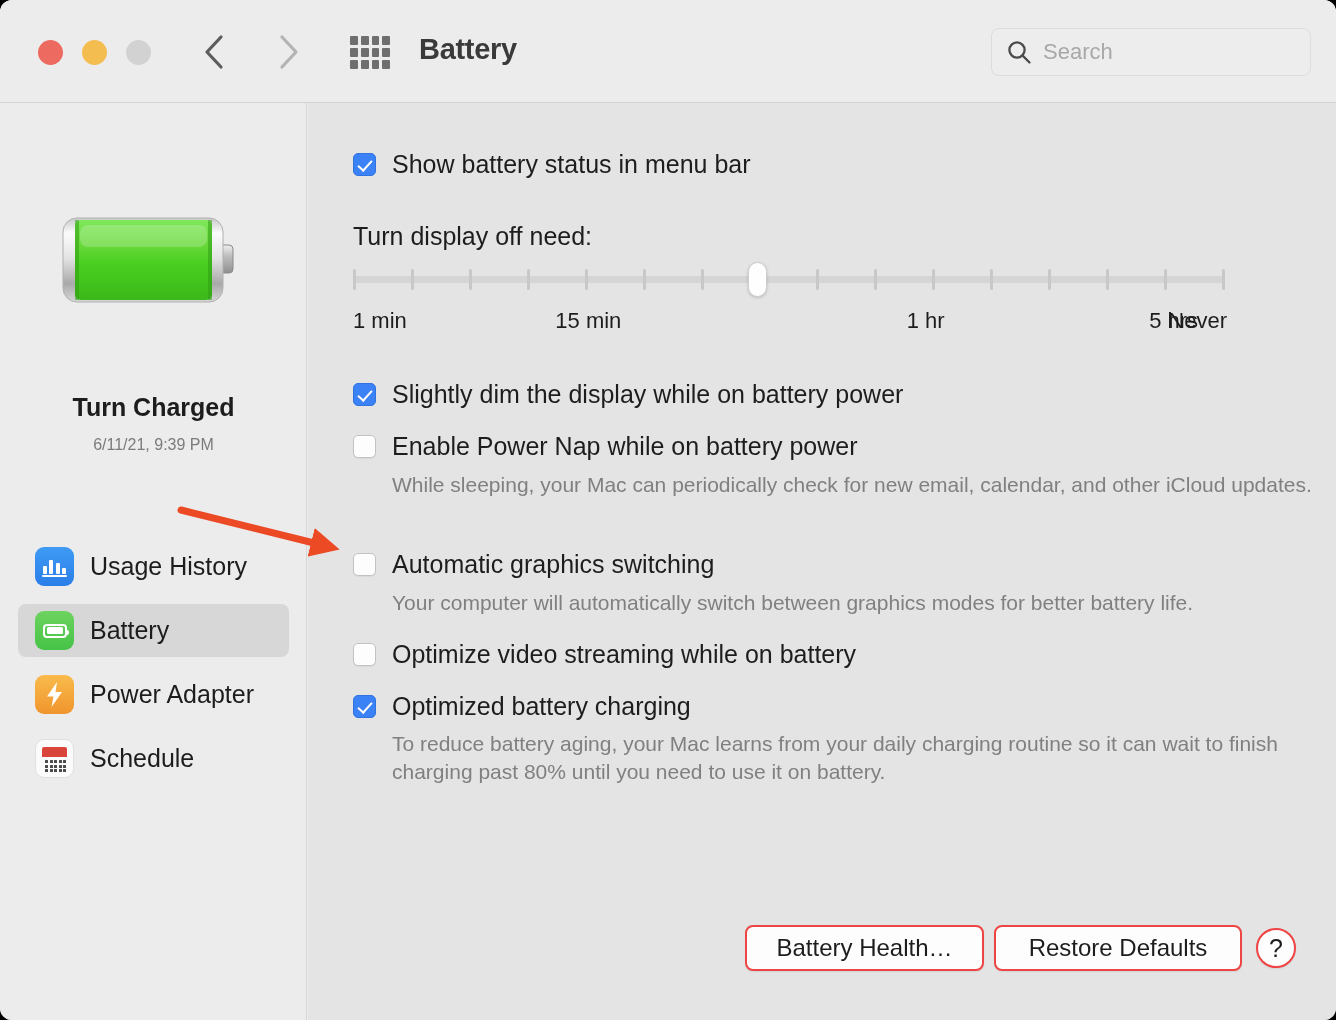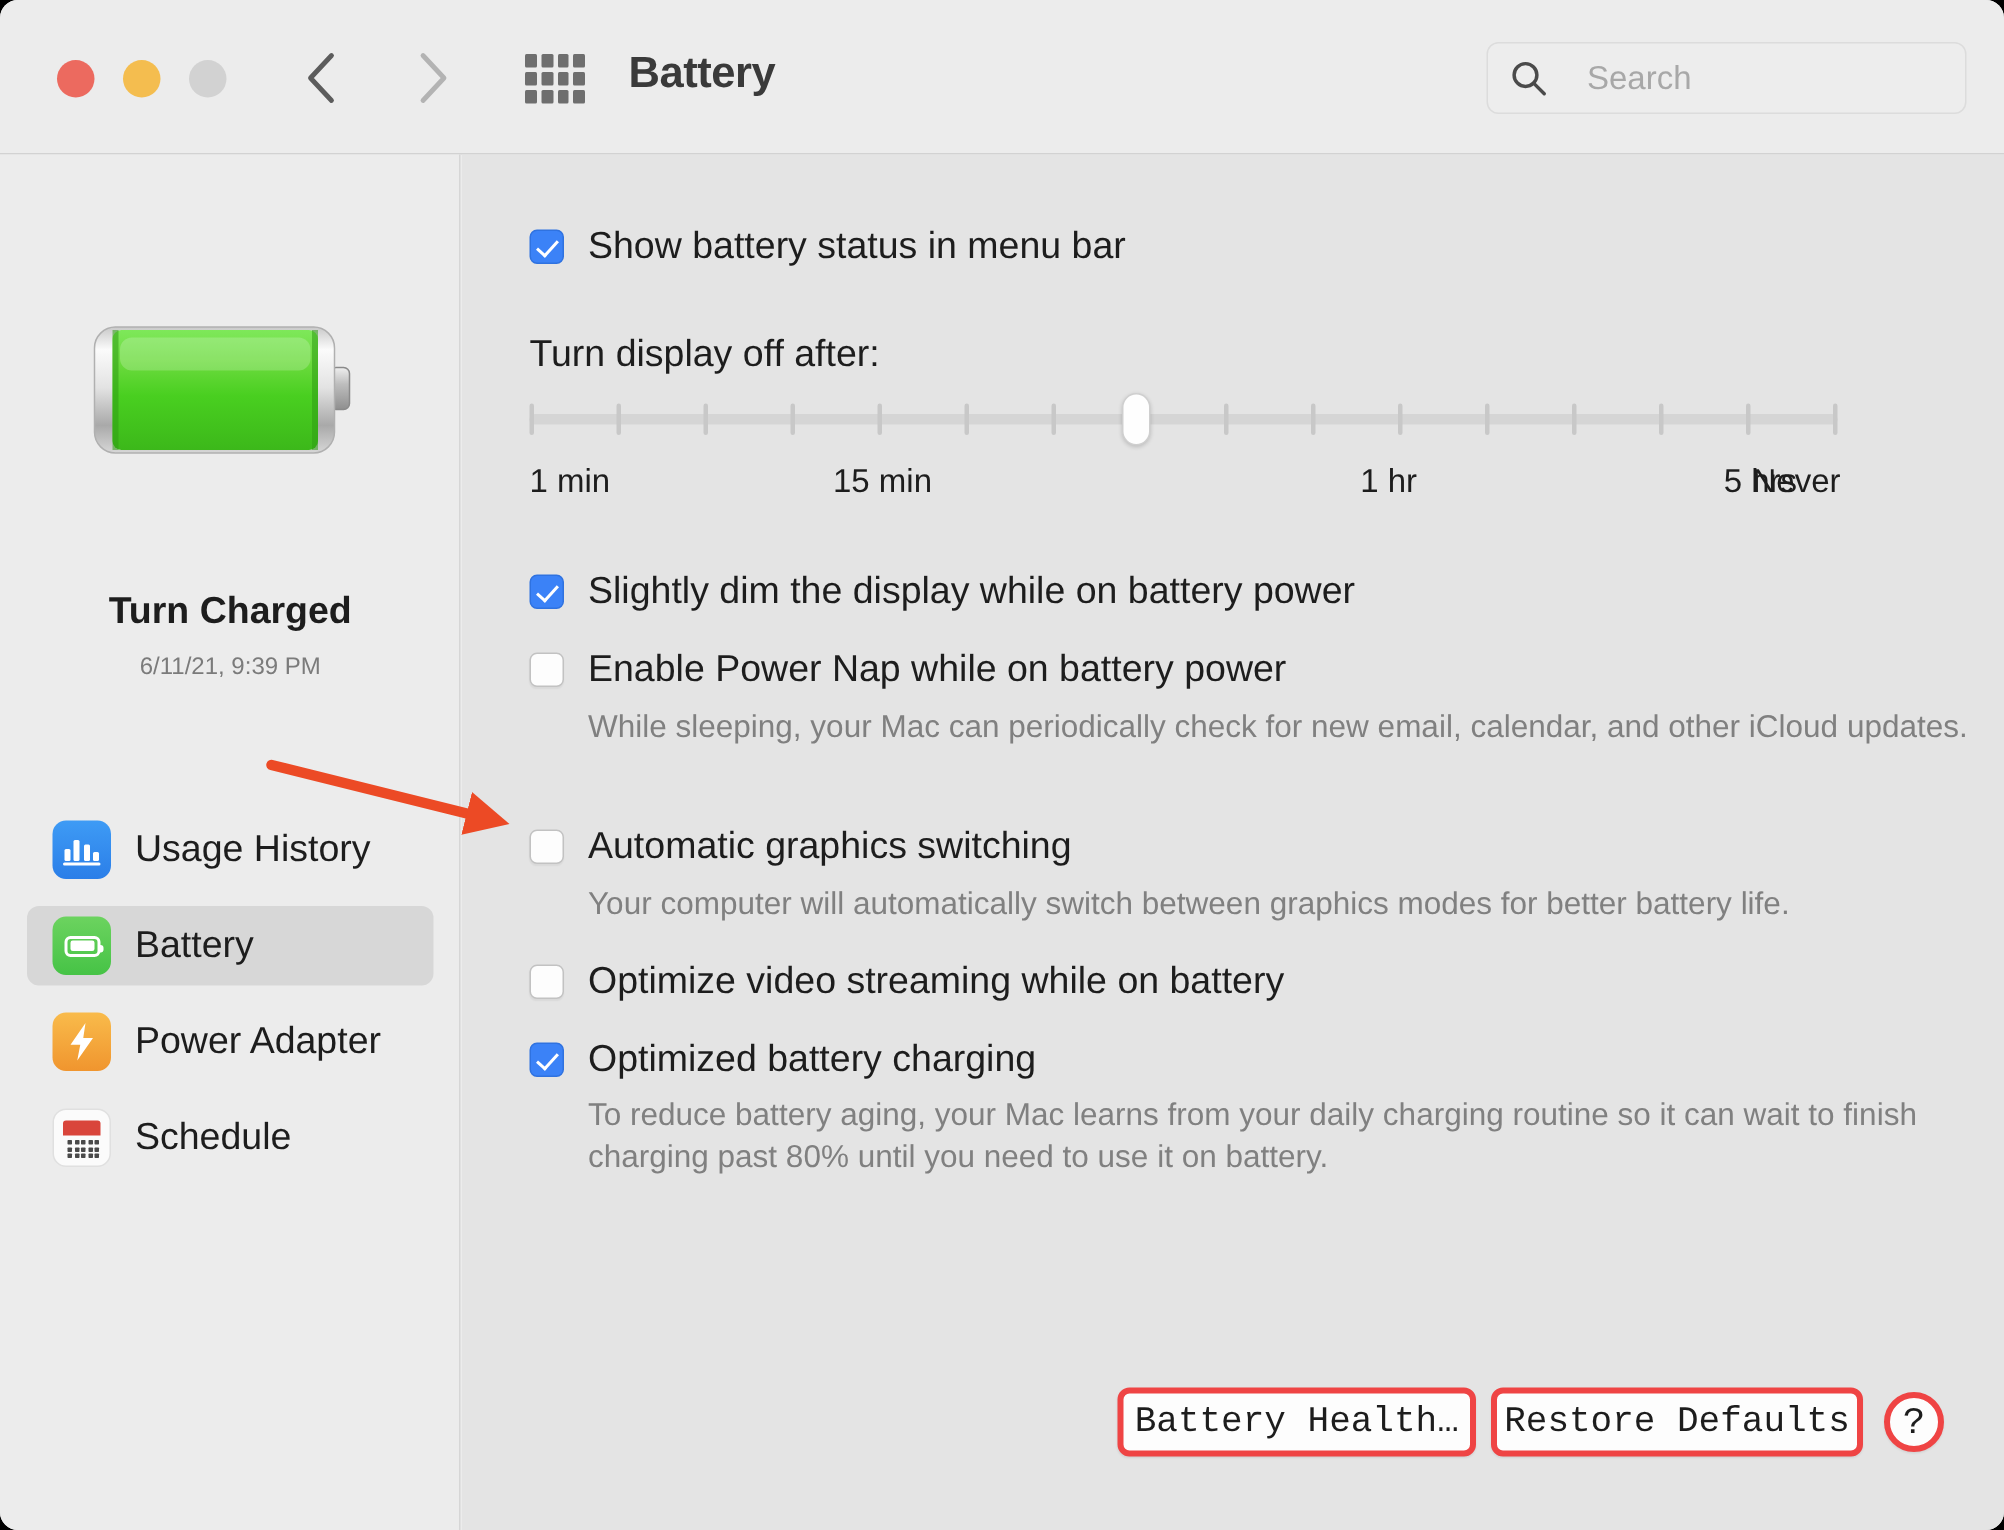--- a/index.html
+++ b/index.html
@@ -94,21 +94,21 @@
     display: flex;
     align-items: center;
     box-sizing: border-box;
   }
   .searchbox .sicon { margin-left: 14px; display: flex; }
   .searchbox .sinput {
     border: none; background: transparent; outline: none;
     font-family: "Liberation Sans", sans-serif;
     font-size: 22px;
     color: #3a3a3a;
-    margin-left: 23px;
+    margin-left: 8px;
     width: 230px;
   }
   .searchbox .sinput::placeholder { color: #a8a8a8; }
 
   
   .sidebar {
     position: absolute;
     left: 0; top: 103px;
     width: 307px;
     height: 917px;
@@ -284,24 +284,24 @@
     color: #1d1d1d;
     white-space: nowrap;
   }
 
   
   .btnbar { position: absolute; left: 0; top: 822px; width: 1028px; height: 60px; }
   .btn {
     position: absolute;
     height: 46px;
     background: #fdfdfd;
-    border: 4px solid #ef4444;
+    border: 2px solid #ef4444;
     border-radius: 8px;
     box-shadow: 0 1px 1.5px rgba(0,0,0,0.08);
-    font-family: Liberation Mono, monospace;
+    font-family: Liberation Sans, sans-serif;
     font-size: 24px;
     color: #1d1d1d;
     display: flex; align-items: center; justify-content: center;
     box-sizing: border-box;
     cursor: default;
   }
   .btn-health  { left: 437px; width: 239px; }
   .btn-restore { left: 686px; width: 248px; }
   .btn-help {
     left: 948px; width: 40px; height: 40px; top: 3px;
@@ -472,21 +472,21 @@
     </div>
   </div>
 
   <div class="main">
 
     <div class="row cbrow" style="left:45px; top:47px;">
       <span class="cb on"></span>
       <span class="cblabel">Show battery status in menu bar</span>
     </div>
 
-    <div class="row section-label" style="left:45px; top:119px;">Turn display off after:</div>
+    <div class="row section-label" style="left:45px; top:119px;">Turn display off need:</div>
 
     <div class="slider-wrap">
       <div class="slider-track"></div>
       <div id="ticks">
           <div class="tick" style="left: 0px;"></div>
           <div class="tick" style="left: 57.9333px;"></div>
           <div class="tick" style="left: 115.867px;"></div>
           <div class="tick" style="left: 173.8px;"></div>
           <div class="tick" style="left: 231.733px;"></div>
           <div class="tick" style="left: 289.667px;"></div>

